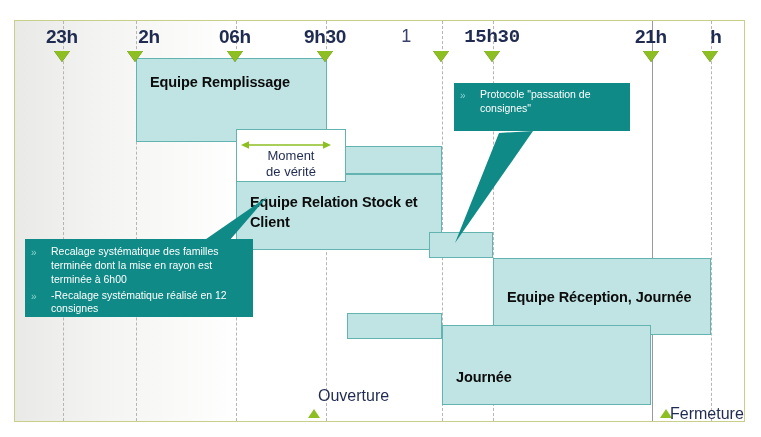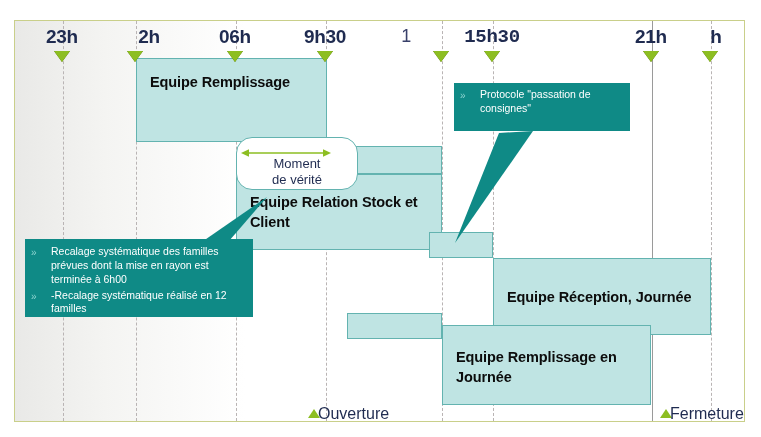--- a/index.html
+++ b/index.html
@@ -179,52 +179,52 @@
 
     <div class="bar" style="left:478px; top:237px; width:218px; height:77px;"></div>
     <div class="bar-label" style="left:492px; top:267px; width:210px;">
       <span>Equipe Réception, Journée</span>
     </div>
 
     <div class="tail" style="left:332px; top:292px; width:95px; height:26px;"></div>
 
     <div class="bar" style="left:427px; top:304px; width:209px; height:80px;"></div>
     <div class="bar-label" style="left:441px; top:327px; width:200px;">
-      <span>Equipe Remplissage en</span><br>
+      <br>
       <span>Journée</span>
     </div>
 
-    <div class="moment-box" style="left:221px; top:116px; width:122px; height:53px;border-radius:16px;">
+    <div class="moment-box" style="left:221px; top:108px; width:110px; height:53px;">
       <div class="arrow-double" style="left:4px; top:6px; width:90px;">
         <svg width="90" height="10" viewBox="0 0 90 10">
           <line x1="6" y1="5" x2="84" y2="5" stroke="#8dbe22" stroke-width="1.6"></line>
           <polygon points="0,5 8,1.2 8,8.8" fill="#8dbe22"></polygon>
           <polygon points="90,5 82,1.2 82,8.8" fill="#8dbe22"></polygon>
         </svg>
       </div>
       <div class="moment-text" style="top:18px;">
         <span>Moment</span><br>
         <span>de vérité</span>
       </div>
     </div>
 
     <svg class="pointer" style="left:166px; top:176px; width:86px; height:72px;" viewBox="0 0 86 72">
       <polygon points="86,0 2,58 48,44" fill="#0f8a86"></polygon>
     </svg>
     <div class="callout" style="left:10px; top:218px; width:228px; height:78px; padding:6px 4px 0 0;">
       <div class="row">
         <span class="bullet">»</span>
         <span>Recalage systématique des familles</span><br>
-        <span>prévues dont la mise en rayon est</span><br>
+        <span>terminée dont la mise en rayon est</span><br>
         <span>terminée à 6h00</span>
       </div>
       <div class="row" style="margin-top:2px;">
         <span class="bullet">»</span>
         <span>-Recalage systématique réalisé en 12</span><br>
-        <span>familles</span>
+        <span>consignes</span>
       </div>
     </div>
 
     <svg class="pointer" style="left:438px; top:110px; width:80px; height:112px;" viewBox="0 0 80 112">
       <polygon points="80,0 46,2 2,112" fill="#0f8a86"></polygon>
     </svg>
     <div class="callout" style="left:439px; top:62px; width:176px; height:48px; padding:5px 4px 0 0;">
       <div class="row">
         <span class="bullet">»</span>
         <span>Protocole "passation de</span><br>
@@ -252,18 +252,18 @@
   <div class="tick-label" style="left:492px;font-family:Liberation Mono, monospace;">15h30</div>
   <div class="tick-marker" style="left:492px;"></div>
 
   <div class="tick-label" style="left:651px;">21h</div>
   <div class="tick-marker" style="left:651px;"></div>
 
   <div class="tick-label" style="left:716px;">h</div>
   <div class="tick-marker" style="left:710px;"></div>
 
   <div class="event-tri" style="left:308px; top:409px;"></div>
-  <div class="event-label" style="left:318px; top:405px;">Ouverture</div>
+  <div class="event-label" style="left:318px; top:387px;">Ouverture</div>
 
   <div class="event-tri" style="left:660px; top:409px;"></div>
   <div class="event-label" style="left:670px; top:405px;">Fermeture</div>
 
 </div>
 
 </body></html>

